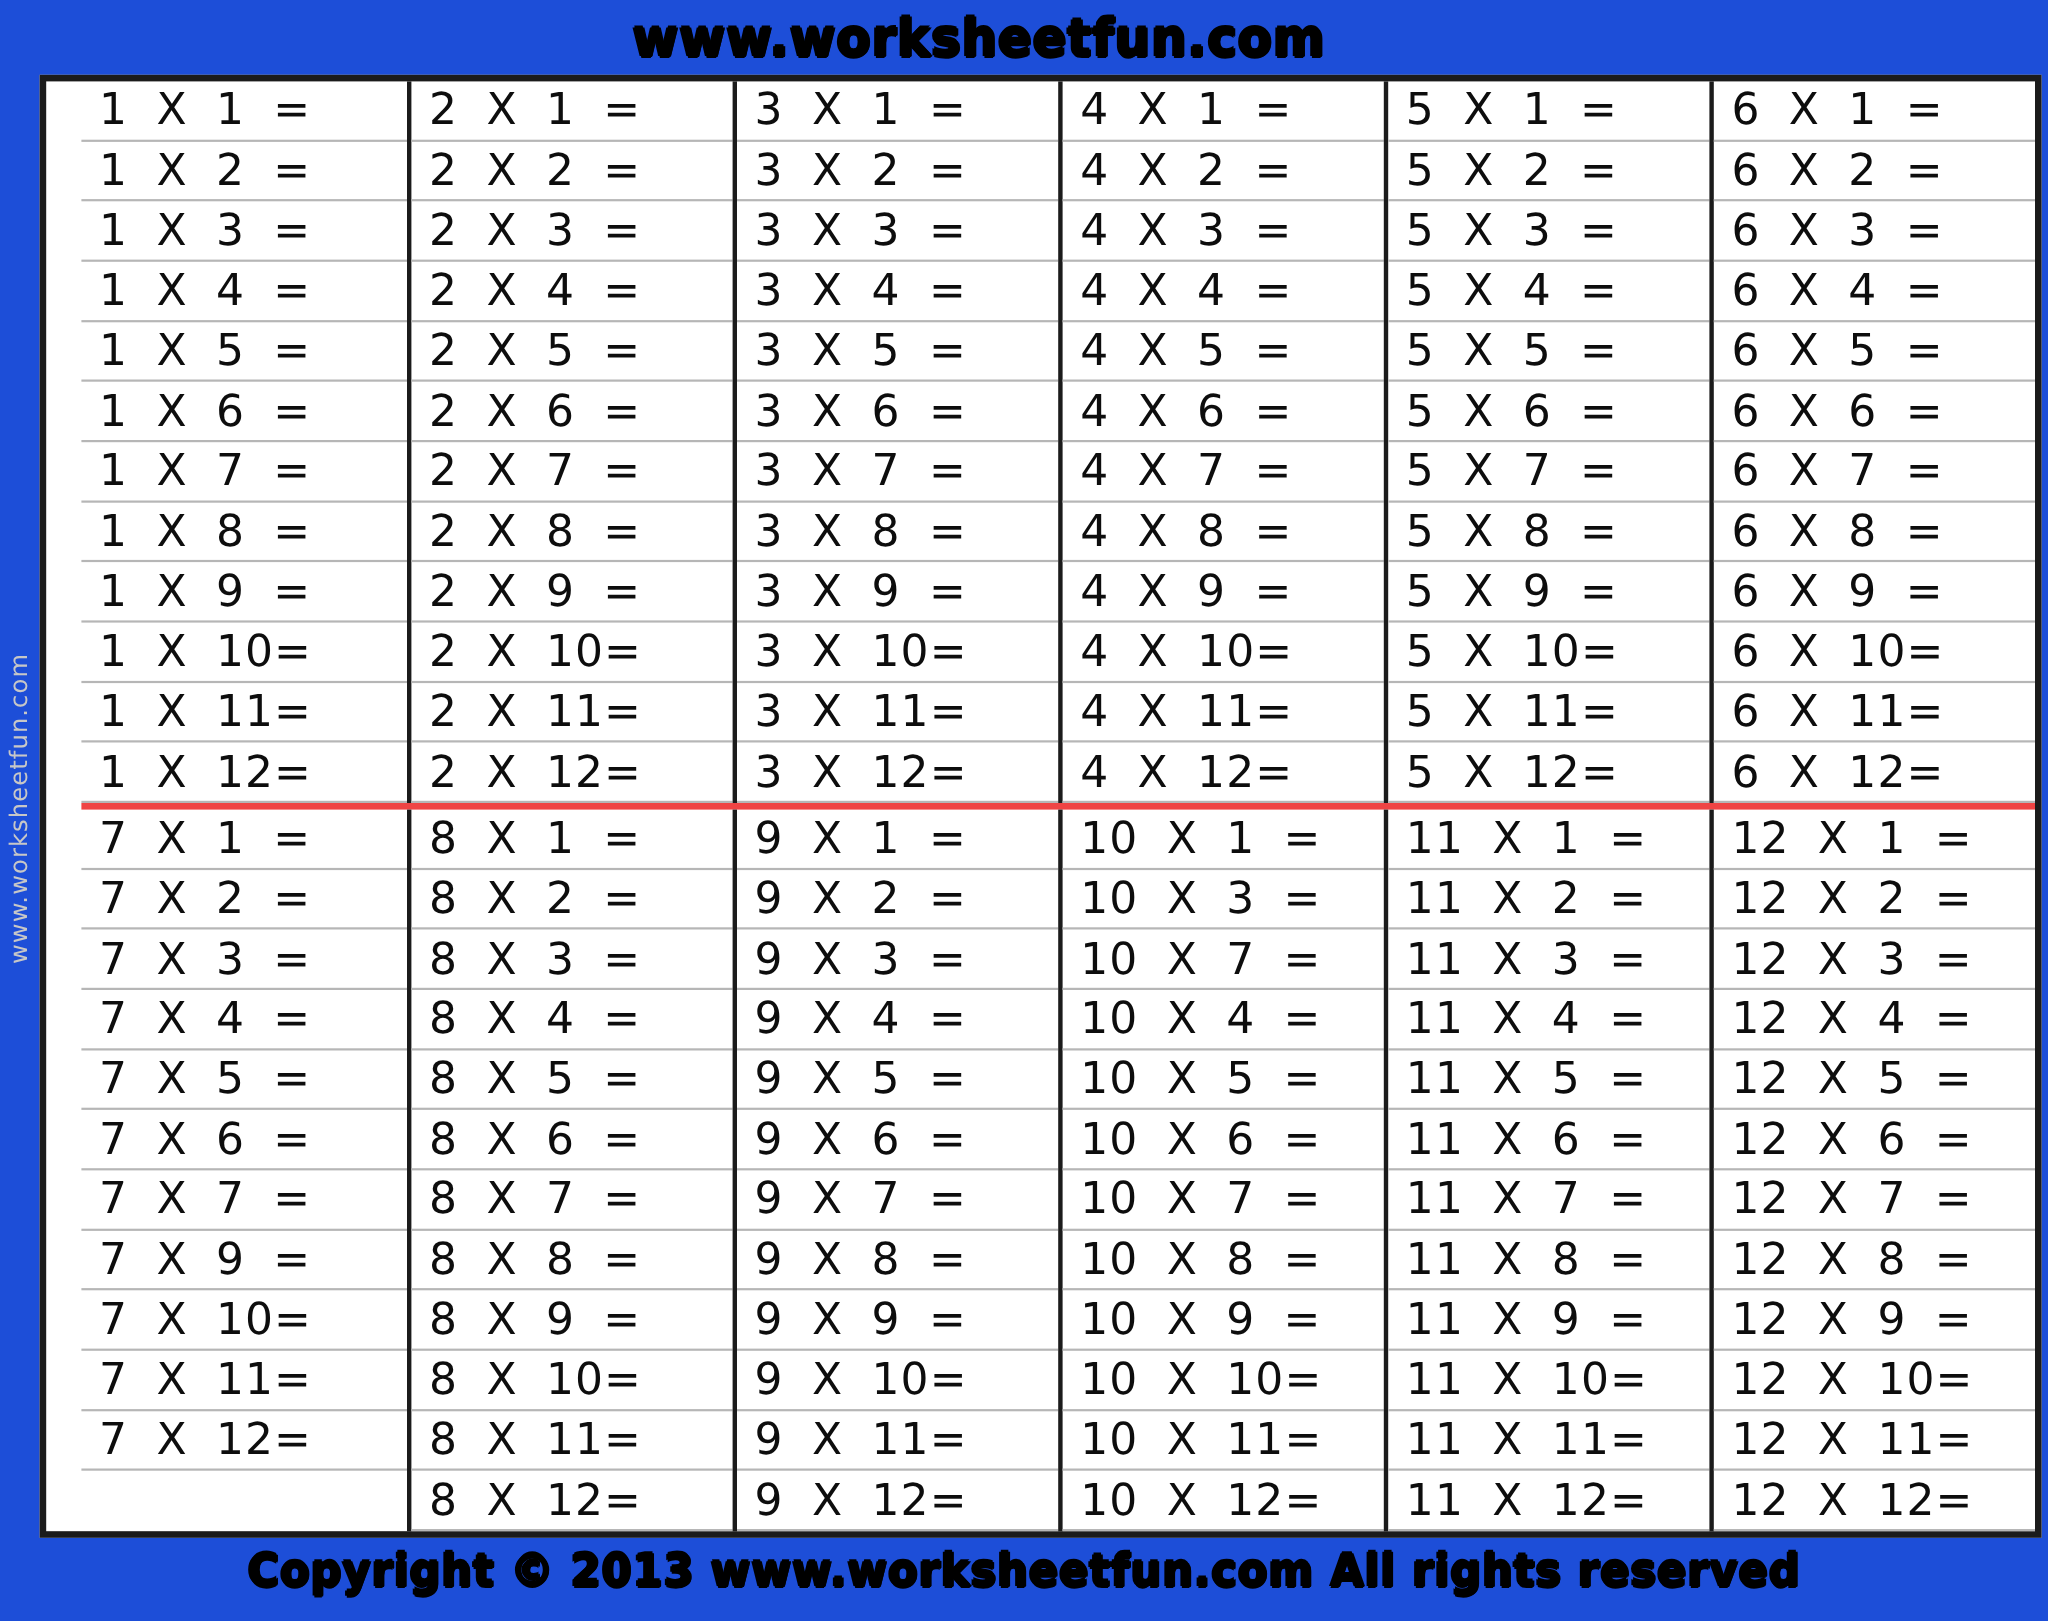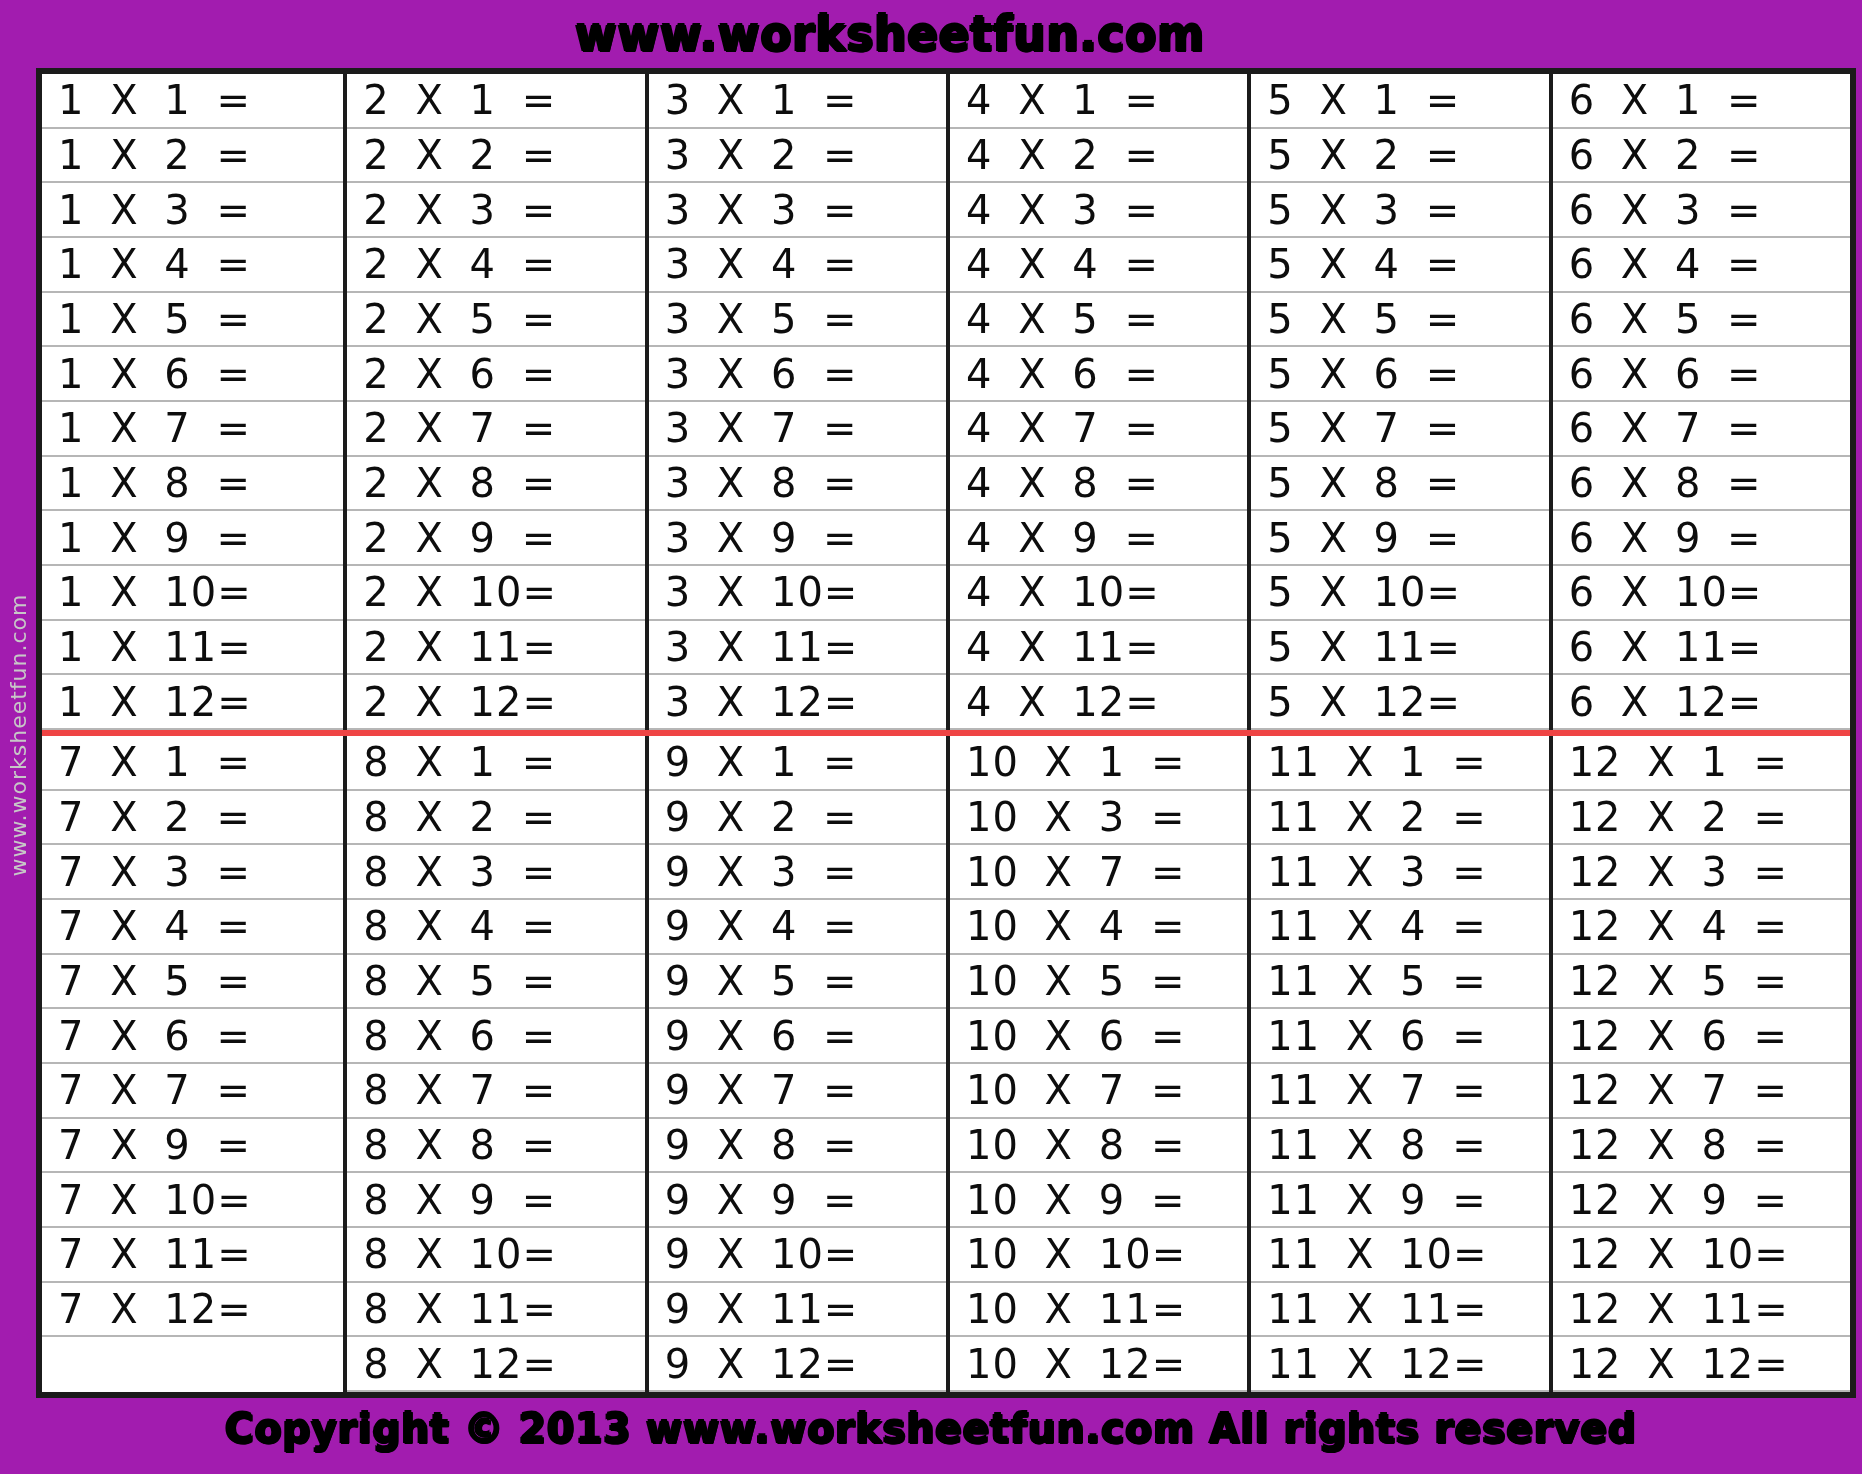--- a/index.html
+++ b/index.html
@@ -1,19 +1,19 @@
 <!DOCTYPE html>
 <html><head>
 <meta charset="utf-8">
 <style>
   html,body{margin:0;padding:0;background:#ffffff;}
   .page{
     position:relative;
     width:1862px;height:1474px;
-    background:#a21caf;
+    background:#1d4ed8;
     font-family:"DejaVu Sans",sans-serif;
     overflow:hidden;
   }
   .site-title{
     position:absolute;
     top:8px;left:575px;
     font-size:45px;
     font-weight:900;
     color:#000;
     letter-spacing:1px;
@@ -31,20 +31,21 @@
     white-space:nowrap;
   }
   .mult-table{
     position:absolute;
     left:36px;top:68px;
     width:1820px;height:1330px;
     box-sizing:border-box;
     border:6px solid #1b1b1b;
     display:flex;flex-direction:column;
     background:#ffffff;
+    padding-left:32px;
   }
   .half{
     flex:1;
     display:grid;
     grid-template-columns:repeat(6,1fr);
     min-height:0;
   }
   .half.bottom{border-top:6px solid #ef4444;}
   .col{
     display:grid;

